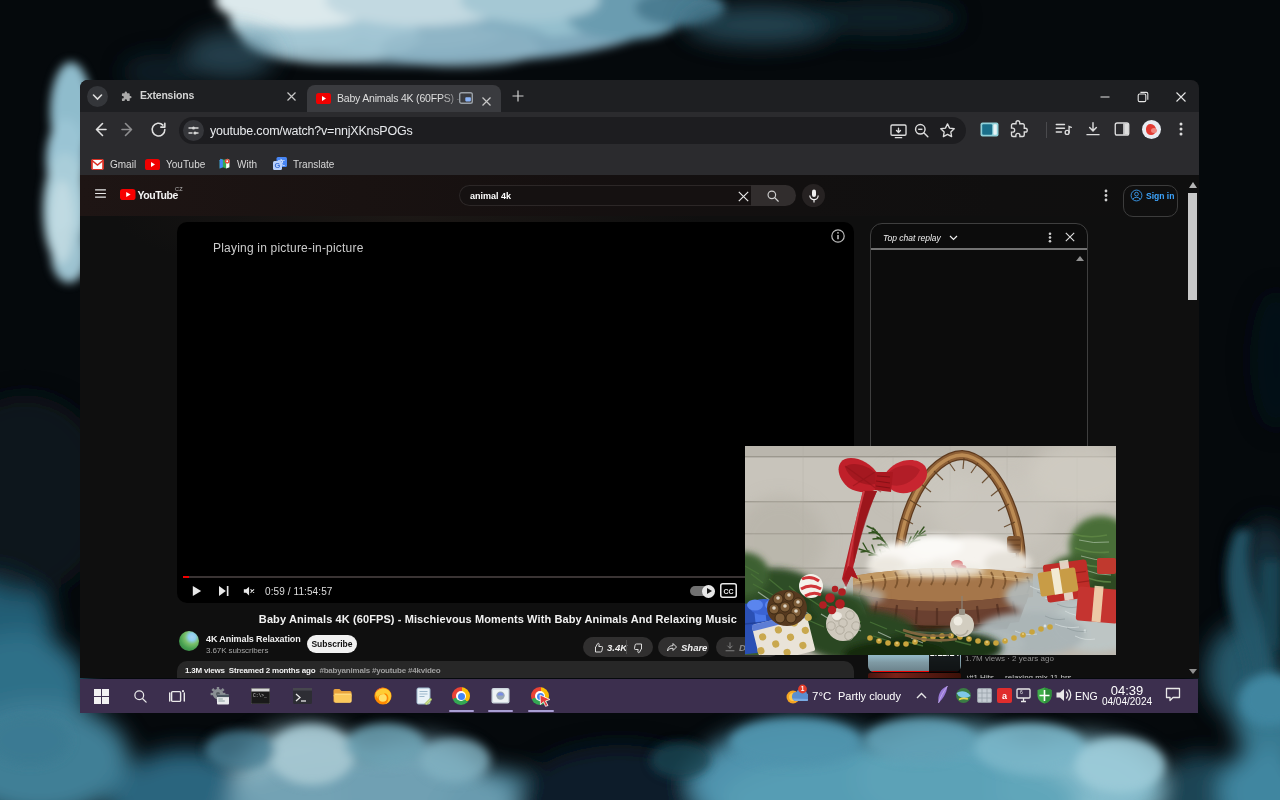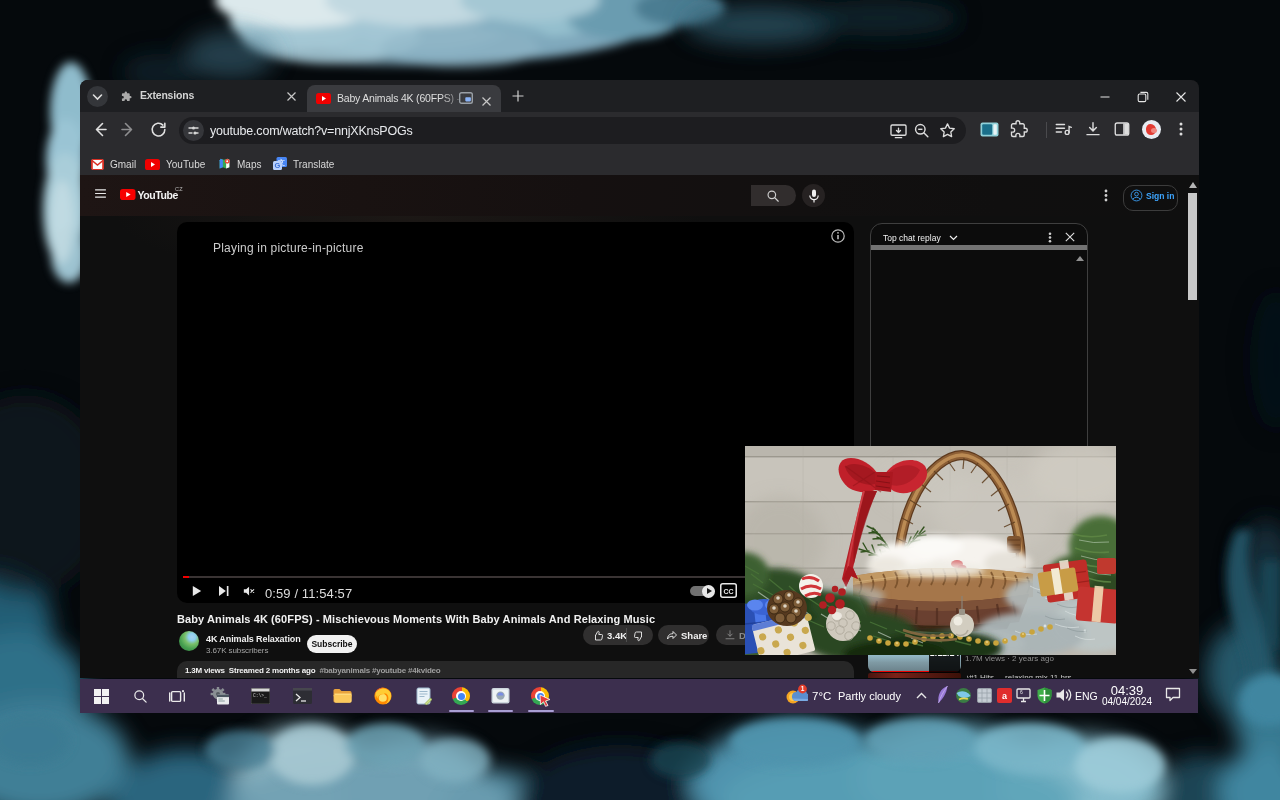--- a/index.html
+++ b/index.html
@@ -50,47 +50,47 @@
     background:radial-gradient(ellipse 420px 95px at 330px 0px, rgba(52,40,33,0.35), rgba(15,15,15,0) 70%); }
   #hamburger { position:absolute; left:15px; top:109px; width:11px; height:9px; }
   #ytlogo { position:absolute; left:40px; top:109px; }
   #searchbox { position:absolute; left:379px; top:105px; width:292px; height:21px;
     background:#151111; border:1px solid #2c2727; border-right:none; border-radius:11px 0 0 11px; }
   #searchtext { position:absolute; left:10px; top:5px; font-size:9px; font-weight:bold; color:#ffffff; }
   #searchbtn { position:absolute; left:671px; top:105px; width:45px; height:21px;
     background:#312d2d; border-radius:0 11px 11px 0; }
   #micbtn { position:absolute; left:722px; top:104px; width:23px; height:23px; border-radius:50%;
     background:#262222; }
-  #signin { position:absolute; left:1043px; top:105px; width:55px; height:26px;
+  #signin { position:absolute; left:1043px; top:105px; width:55px; height:32px;
     border:1px solid #3c3c3c; border-radius:10px; }
 
   
   #player { position:absolute; left:97px; top:142px; width:677px; height:381px;
     background:#000; border-radius:10px; }
 
   
   #vtitle { position:absolute; left:97px; top:533px; width:560px; font-size:11px; letter-spacing:-1px; font-weight:bold; white-space:nowrap; overflow:hidden;
-    color:#f1f1f1; letter-spacing:0.1px; }
+    color:#f1f1f1; letter-spacing:0.1px;text-align:right; }
   #avatar { position:absolute; left:99px; top:551px; width:20px; height:20px; border-radius:50%;
     background:radial-gradient(circle at 65% 30%, #a8d4ec 0%, #8ecff0 18%, #79c06a 38%, #47a050 62%, #2e7a40 100%); }
   #chname { position:absolute; left:126px; top:554px; font-size:9px; letter-spacing:-0.1px; font-weight:bold; color:#f1f1f1; }
   #chsubs { position:absolute; left:126px; top:566px; font-size:8px; letter-spacing:-0.1px; color:#a5a5a5; }
   #subscribe { position:absolute; left:227px; top:555px; width:50px; height:18px; background:#f1f1f1;
     border-radius:9px; color:#0f0f0f; font-size:8.5px; font-weight:bold; text-align:center; line-height:18px; }
-  .pill { position:absolute; top:545px; height:20px; background:#302f2f; border-radius:10px;
-    color:#f1f1f1; font-size:10px; font-weight:bold; display:flex; align-items:center; }
+  .pill { position:absolute; top:557px; height:20px; background:#302f2f; border-radius:10px;
+    color:#f1f1f1; font-size:10px; font-weight:bold; display:flex; align-items:center;font-style:italic; }
   #descbox { position:absolute; left:97px; top:581px; width:677px; height:17px;
     background:#272727; border-radius:10px 10px 0 0; }
   #descrow { position:absolute; left:8px; top:5px; font-size:8px; letter-spacing:-0.2px; font-weight:bold; color:#f1f1f1;
     white-space:nowrap; }
 
   
   #chatpanel { position:absolute; left:790px; top:143px; width:218px; height:425px;
     border:1px solid #3f3f3f; border-radius:12px; background:#0c0c0c; }
-  #chathead { position:absolute; left:0; top:0; width:100%; height:26px; border-bottom:5px solid #737373; }
+  #chathead { position:absolute; left:0; top:0; width:100%; height:26px; border-bottom:2px solid #737373;font-style:italic; }
 
   
   #sbthumb { position:absolute; left:1108px; top:113px; width:9px; height:107px; background:#c9c9c9; }
 
   
   #taskbar { position:absolute; left:80px; top:679px; width:1118px; height:34px;
     background:#3c2f4e; z-index:3; }
   .tbunder { position:absolute; top:31px; height:2px; background:#a99fd4; border-radius:1px; }
   .tbtext { position:absolute; color:#ffffff; font-size:12px; }
 
@@ -313,21 +313,21 @@
         <span>YouTube</span>
       </div>
       <div class="bk" style="left:138px">
         <svg width="13" height="13" viewBox="0 0 24 24">
           <path d="M5 3 L11 5 L17 3 L21 5 V19 L15 21 L9 19 L3 21 V6 Z" fill="#34a853"></path>
           <path d="M3 21 L9 19 L9 5 L5 3 L3 6 Z" fill="#4285f4"></path>
           <path d="M15 21 L21 19 L21 5 L17 3 L15 5 Z" fill="#f9f9f9"></path>
           <circle cx="17" cy="8" r="4.5" fill="#ea4335"></circle>
           <circle cx="17" cy="8" r="1.8" fill="#ffffff"></circle>
         </svg>
-        <span>Maps</span>
+        <span>With</span>
       </div>
       <div class="bk" style="left:193px">
         <svg width="14" height="13" viewBox="0 0 14 13">
           <rect x="3.5" y="0" width="10.5" height="10" rx="1.5" fill="#4886f4"></rect>
           <text x="8.6" y="7.6" font-size="7.5" fill="#ffffff" text-anchor="middle" font-family="Liberation Sans">文</text>
           <rect x="0" y="4" width="9" height="9" rx="1.5" fill="#b8d0fb"></rect>
           <text x="4.5" y="11" font-size="7.5" fill="#3b6fd4" text-anchor="middle" font-weight="bold" font-family="Liberation Sans">G</text>
         </svg>
         <span>Translate</span>
       </div>
@@ -342,20 +342,26 @@
         <path d="M0 1 H12 M0 5 H12 M0 9 H12" stroke="#e8e8e8" stroke-width="1.3"></path>
       </svg>
     <div id="ytlogo">
       <svg width="58" height="12" viewBox="0 0 58 12">
         <rect x="0" y="0" width="15.5" height="11" rx="2.8" fill="#f60000"></rect>
         <path d="M6.2 3 L10.6 5.5 L6.2 8 Z" fill="#ffffff"></path>
         <text x="17.5" y="9.6" font-size="10.5" font-weight="bold" fill="#f4f4f4" font-family="Liberation Sans" letter-spacing="-0.4">YouTube</text>
       </svg>
       <div class="abs" style="left:55px;top:-3px;font-size:5.5px;color:#bbbbbb;letter-spacing:0.3px">CZ</div>
     </div>
+    <div id="searchbox">
+        <div id="searchtext">animal 4k</div>
+      <svg class="abs" style="left:278px;top:5px" width="11" height="11" viewBox="0 0 11 11">
+          <path d="M0.8 0.8 L10.2 10.2 M10.2 0.8 L0.8 10.2" stroke="#e8e8e8" stroke-width="1.2"></path>
+        </svg>
+    </div>
     <div id="searchbtn">
       <svg class="abs" style="left:15px;top:3.5px" width="14" height="14" viewBox="0 0 24 24" fill="none" stroke="#cfcfcf" stroke-width="2">
           <circle cx="10" cy="10" r="6.5"></circle>
           <path d="M15 15 L21 21" stroke-linecap="round"></path>
         </svg>
     </div>
     <div id="micbtn">
       <svg class="abs" style="left:6.5px;top:4.5px" width="10" height="14" viewBox="0 0 10 14" fill="#efefef">
         <rect x="3" y="0.5" width="4" height="7.5" rx="2"></rect>
         <path d="M0.8 6.5 a4.2 4.2 0 0 0 8.4 0" fill="none" stroke="#efefef" stroke-width="1.2"></path>
@@ -390,21 +396,21 @@
         </svg>
       <svg class="abs" style="left:42px;top:364px" width="10" height="10" viewBox="0 0 11 11" fill="#e8e8e8">
           <path d="M0 0 L7.5 5.5 L0 11 Z"></path>
           <rect x="8.6" y="0" width="1.8" height="11"></rect>
         </svg>
       <svg class="abs" style="left:64px;top:362px" width="15" height="14" viewBox="0 0 24 24" fill="#e8e8e8">
         <path d="M4 9 v6 h4 l5 4.5 V4.5 L8 9 Z"></path>
         <path d="M16 9.5 L21 14.5 M21 9.5 L16 14.5" stroke="#e8e8e8" stroke-width="1.8" stroke-linecap="round"></path>
         <path d="M3 4 L20 20" stroke="#e8e8e8" stroke-width="1.8" stroke-linecap="round" opacity="0"></path>
       </svg>
-      <div class="abs" style="left:88px;top:364px;font-size:13px;color:#dddddd;letter-spacing:0.1px">0:59 / 11:54:57</div>
+      <div class="abs" style="left:88px;top:364px;font-size:10px;color:#dddddd;letter-spacing:0.1px">0:59 / 11:54:57</div>
       <div class="abs" style="left:513px;top:364px;width:22px;height:10px;background:#717171;border-radius:5px">
         <div class="abs" style="left:12px;top:-1.5px;width:13px;height:13px;border-radius:50%;background:#e8e8e8"></div>
         <svg class="abs" style="left:15.5px;top:2px" width="6" height="6" viewBox="0 0 6 6">
             <path d="M1 0 L6 3 L1 6 Z" fill="#1a1a1a"></path>
           </svg>
       </div>
       <svg class="abs" style="left:543px;top:361px" width="17" height="15" viewBox="0 0 17 15">
         <rect x="0.75" y="0.75" width="15.5" height="13.5" rx="2" fill="none" stroke="#e8e8e8" stroke-width="1.5"></rect>
         <text x="8.5" y="10.5" font-size="7" font-weight="bold" fill="#e8e8e8" text-anchor="middle" font-family="Liberation Sans">CC</text>
       </svg>

